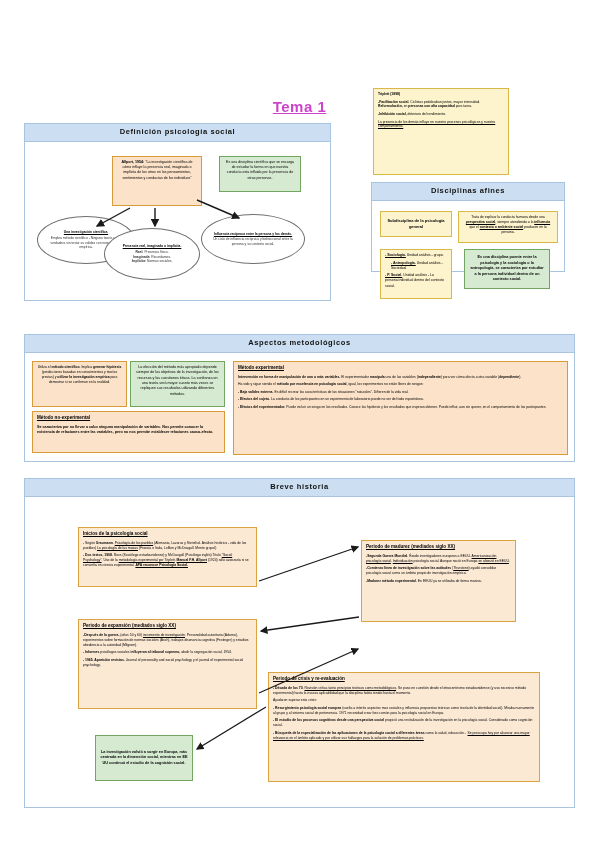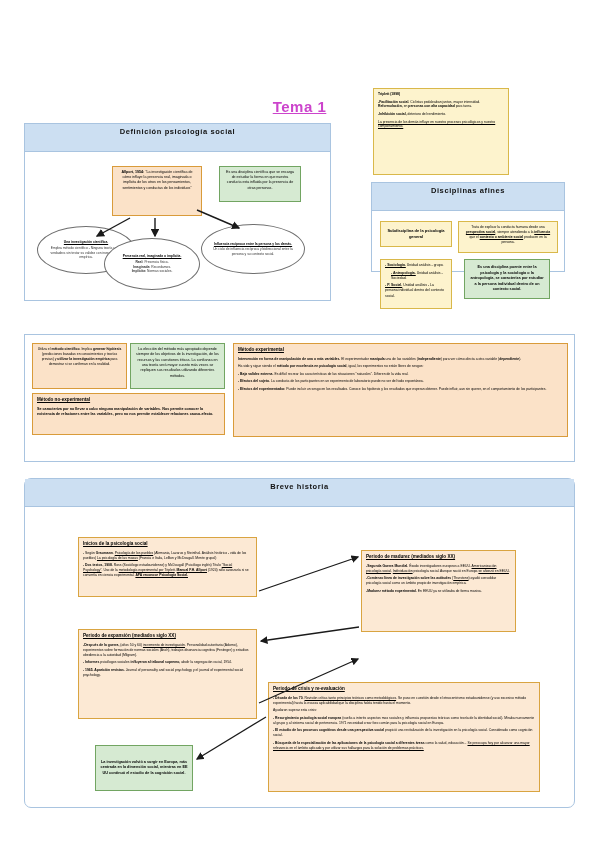--- a/index.html
+++ b/index.html
@@ -43,21 +43,21 @@
     background: #ffffff;
     box-sizing: border-box;
   }
   .panel-header {
     background: #ccdff2;
     border-bottom: 1px solid #a9c4e0;
     text-align: center;
     font-size: 7.5px;
     font-weight: bold;
     letter-spacing: 0.6px;
-    padding: 3px 0 15px 0;
+    padding: 3px 0 5px 0;
     color: #111;
   }
   .panel-body {
     position: relative;
     width: 100%;
   }
 
   
   .box {
     position: absolute;
@@ -220,20 +220,21 @@
       </div>
 
       <div class="box green center" style="left:92px; top:48px; width:86px; height:40px; font-size:3.8px; display:flex; align-items:center; justify-content:center;">
         <b>Es una disciplina puente entre la psicología y la sociología o la antropología, se caracteriza por estudiar a la persona individual dentro de un contexto social.</b>
       </div>
 
     </div>
   </div>
 
   <div class="panel" style="left:24px; top:334px; width:551px; height:128px;">
+    <div class="panel-header">Aspectos metodológicos</div>
     <div class="panel-body" style="height:110px;">
 
       <div class="box orange center" style="left:7px; top:8px; width:95px; height:46px;">
         <p>
           <span>Utiliza el </span><b>método científico</b><span>. Implica </span><b>generar hipótesis</b><span> (predicciones basadas en conocimientos y teorías previas) y </span><b>utilizar la investigación empírica</b><span> para demostrar si se confirman en la realidad.</span>
         </p>
       </div>
 
       <div class="box green center" style="left:105px; top:8px; width:95px; height:46px; font-size:3.7px;">
         <p>La elección del método más apropiado depende siempre de los objetivos de la investigación, de los recursos y las cuestiones éticas. La confianza en una teoría será mayor cuanto más veces se repliquen sus resultados utilizando diferentes métodos.</p>
@@ -259,21 +260,21 @@
           <b>- Efectos del sujeto.</b><span> La conducta de los participantes en un experimento de laboratorio puede no ser del todo espontánea.</span>
         </p>
         <p>
           <b>- Efectos del experimentador.</b><span> Puede incluir un sesgo en los resultados. Conoce las hipótesis y los resultados que esperan obtener. Puede influir, aun sin querer, en el comportamiento de los participantes.</span>
         </p>
       </div>
 
     </div>
   </div>
 
-  <div class="panel" style="left:24px; top:478px; width:551px; height:330px;border-radius:7px;">
+  <div class="panel" style="left:24px; top:478px; width:551px; height:330px;">
     <div class="panel-header">Breve historia</div>
     <div class="panel-body" style="height:312px;">
 
       <div class="box orange-light" style="left:53px; top:30px; width:179px; height:60px;">
         <span class="h">Inicios de la psicología social</span>
         <p>
           <span>- Según </span><b>Graumann</b><span>. </span><u>Psicología de los pueblos</u><span> (Alemania, Lazarus y Steinthal. Análisis histórico - vida de los pueblos) </span><u>La psicología de las masas</u><span> (Francia e Italia, LeBon y McDougall. Mente grupal)</span>
         </p>
         <p>
           <b>- Dos textos, 1908.</b><span> Ross (Sociólogo estadounidense) y McDougall (Psicólogo inglés) Titulo </span><u>"Social Psychology"</u><span>. Uso de la </span><u>metodología experimental por Triplett</u><span>. </span><b><u>Manual F.H. Allport</u></b><span> (1924) sólo avanzaría si se convertía en ciencia experimental. </span><b><u>APA reconoce  Psicología Social.</u></b>

